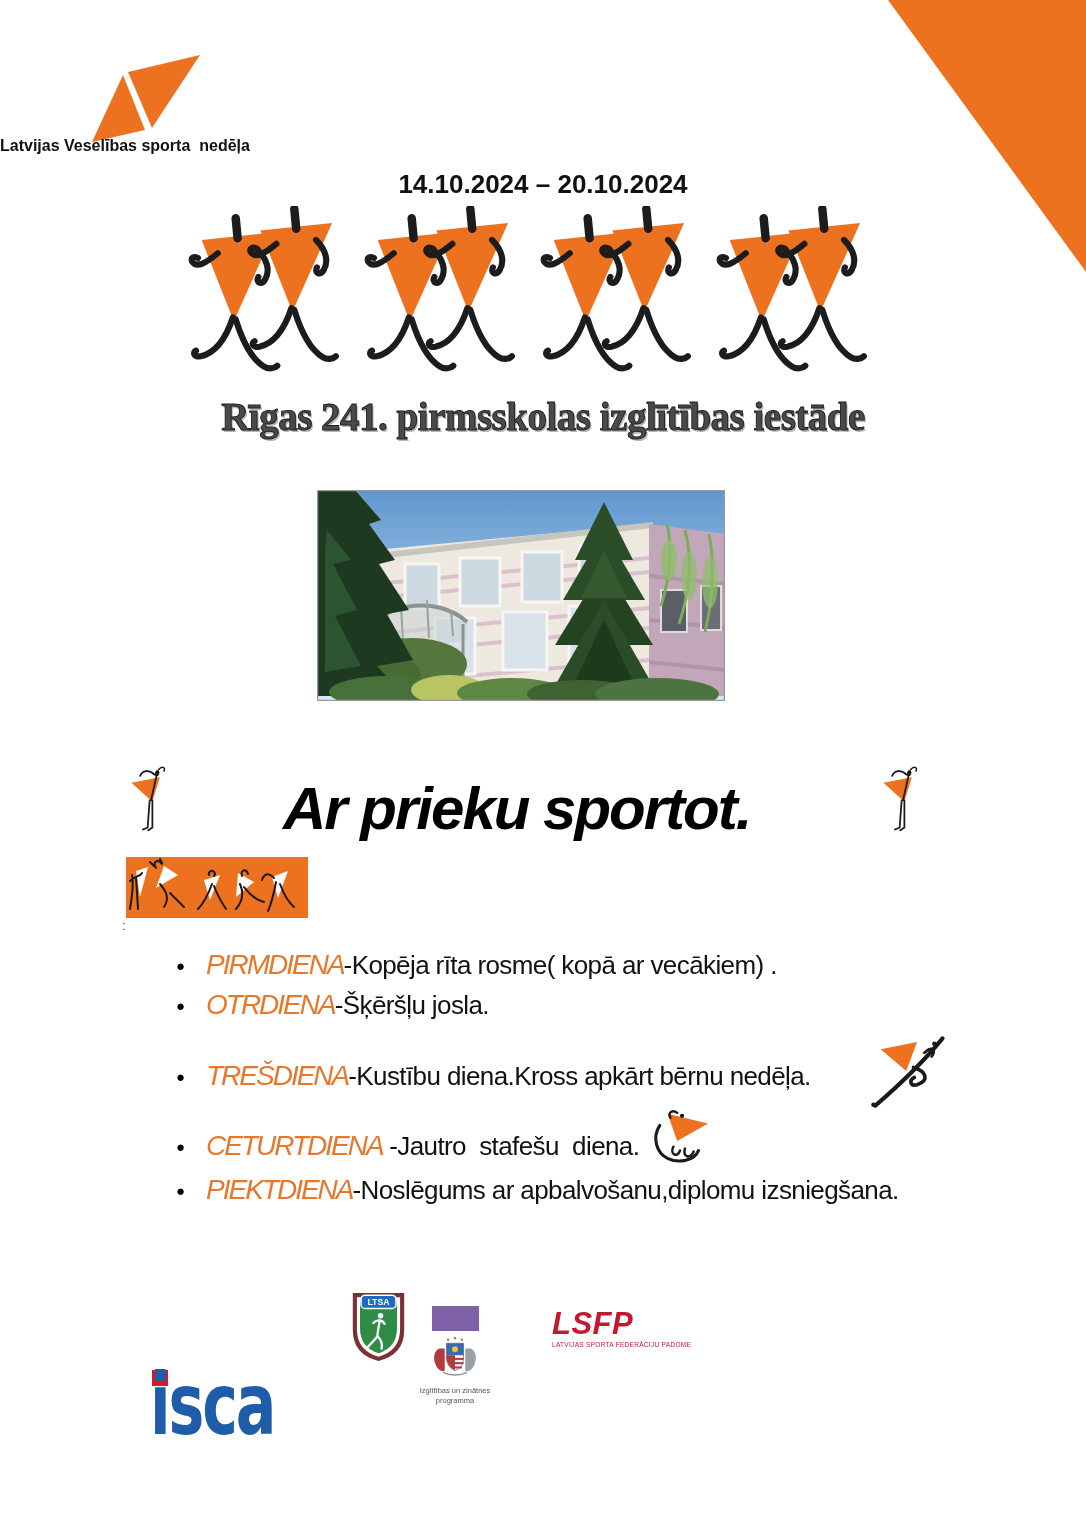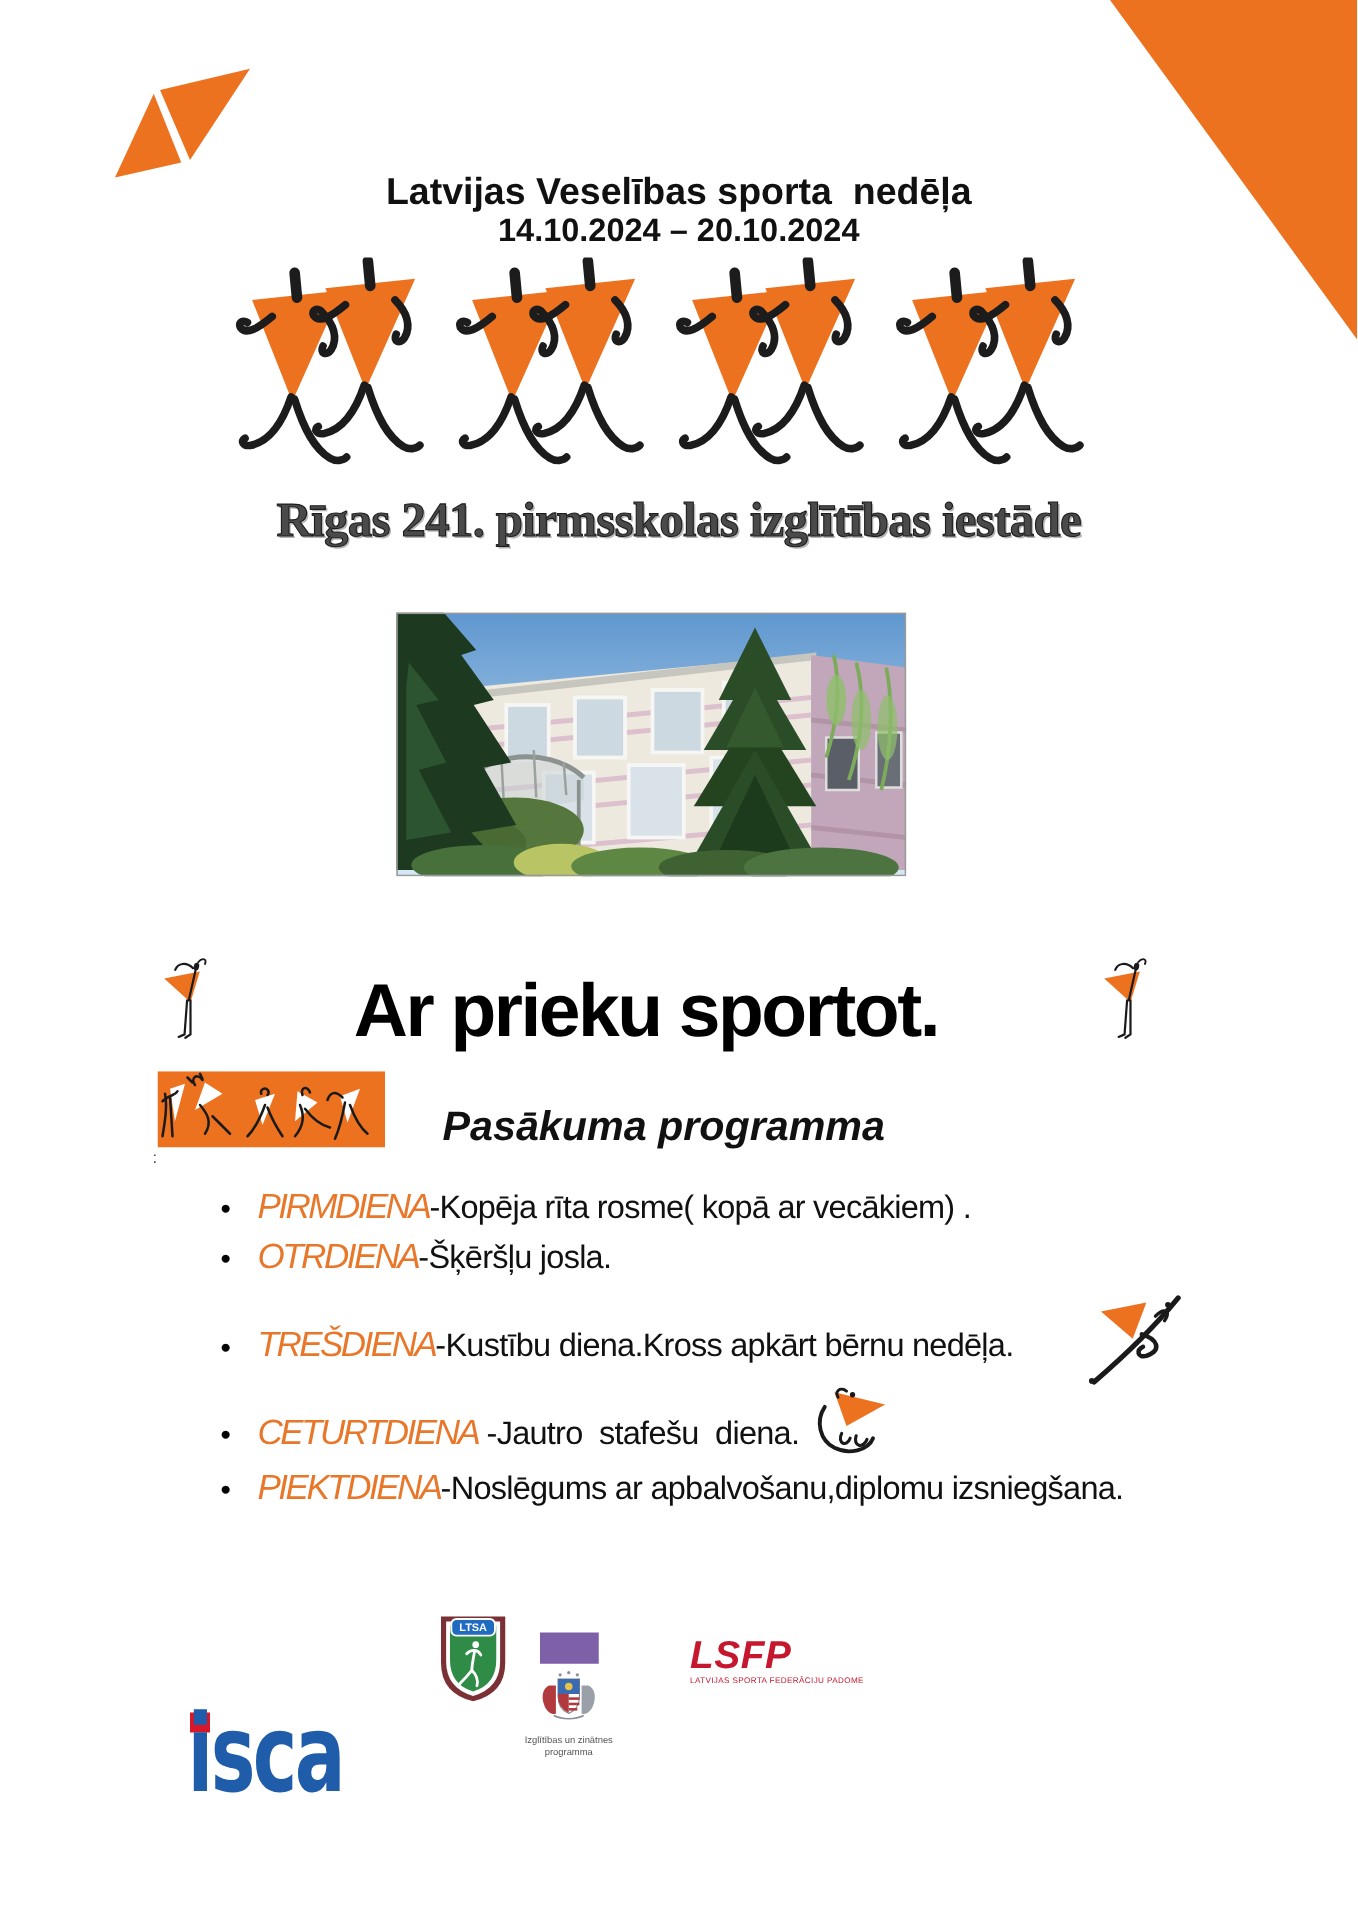--- a/index.html
+++ b/index.html
@@ -1,33 +1,33 @@
 <!DOCTYPE html>
 <html><head>
 <meta charset="utf-8">
 <style>
   html,body{margin:0;padding:0;background:#fff;}
   .page{position:relative;width:1086px;height:1536px;background:#fff;margin:0 auto;
         font-family:"Liberation Sans",sans-serif;overflow:hidden;}
   .abs{position:absolute;}
   
-  .week-title{left:0;right:0;top:137px;text-align:center;font-size:30px;font-weight:700;
+  .week-title{left:0;right:0;top:137px;text-align:left;font-size:16px;font-weight:700;
               color:#111;white-space:pre;}
   .week-dates{left:0;right:0;top:169px;text-align:center;font-size:26px;font-weight:700;color:#111;}
   
   .runners{left:186px;top:206px;display:flex;gap:18px;}
   .limb{stroke:#1c1c1c;stroke-width:6.5;fill:none;stroke-linecap:round;stroke-linejoin:round;}
   .thin{stroke:#1a1a1a;fill:none;stroke-linecap:round;stroke-linejoin:round;}
   
   .school-name{left:0;right:0;top:394px;text-align:center;
                font-family:"Liberation Serif",serif;font-weight:700;font-size:39px;
                letter-spacing:-0.5px;color:#4a4a4a;-webkit-text-stroke:0.9px #1d1d1d;
                text-shadow:1.5px 1.5px 0 #b5b5b5;}
   
-  .slogan{left:283px;top:777px;font-size:60px;font-weight:800;
+  .slogan{left:283px;top:777px;font-size:60px;font-weight:800;font-style:italic;
           letter-spacing:-2px;color:#000;line-height:1.05;white-space:pre;}
   .program-heading{left:354px;top:882px;font-size:33px;font-weight:700;font-style:italic;color:#111;}
   .stray-colon{left:122px;top:918px;font-size:13px;color:#444;}
   
   .item{position:absolute;left:176px;display:flex;align-items:baseline;white-space:pre;}
   .bullet{font-size:15px;color:#000;width:30px;flex:0 0 30px;transform:translateY(-3px);}
   .day{font-size:28px;font-style:italic;letter-spacing:-2px;}
   .desc{font-size:26px;letter-spacing:-0.6px;color:#111;}
   
   .isca{left:136px;top:1364px;width:170px;height:80px;margin-left:14px;}
@@ -192,21 +192,20 @@
     </g>
     <g stroke="#1a1a1a" stroke-width="2" fill="none" stroke-linecap="round">
       <path d="M6,18 C8,28 6,40 4,52 M10,20 L12,52 M4,24 C10,18 14,20 16,16"></path>
       <path d="M34,27 C40,34 44,41 38,50 M44,36 L58,50 M30,11 C26,5 32,1 36,7 M24,5 L28,9 M34,2 L36,6"></path>
       <path d="M86,27 C82,38 78,46 72,52 M88,29 C92,40 96,46 100,52 M83,18 a3,3 0 1 1 5,1"></path>
       <path d="M114,27 C118,36 116,45 110,52 M118,30 C124,38 130,43 138,45 M116,19 c-2,-6 4,-8 6,-2"></path>
       <path d="M150,25 C148,36 146,45 142,54 M154,27 C158,38 162,45 168,50 M148,21 C142,15 138,17 136,23"></path>
     </g>
   </svg>
 
-  <div class="abs program-heading">Pasākuma programma</div>
   <div class="abs stray-colon">:</div>
 
   <div>
     <div class="item" style="top:949px;">
       <span class="bullet">●</span>
       <span class="day" style="color:#E8772A">PIRMDIENA</span>
       <span class="desc">-Kopēja rīta rosme( kopā ar vecākiem) .</span>
     </div>
     <div class="item" style="top:989px;">
       <span class="bullet">●</span>

